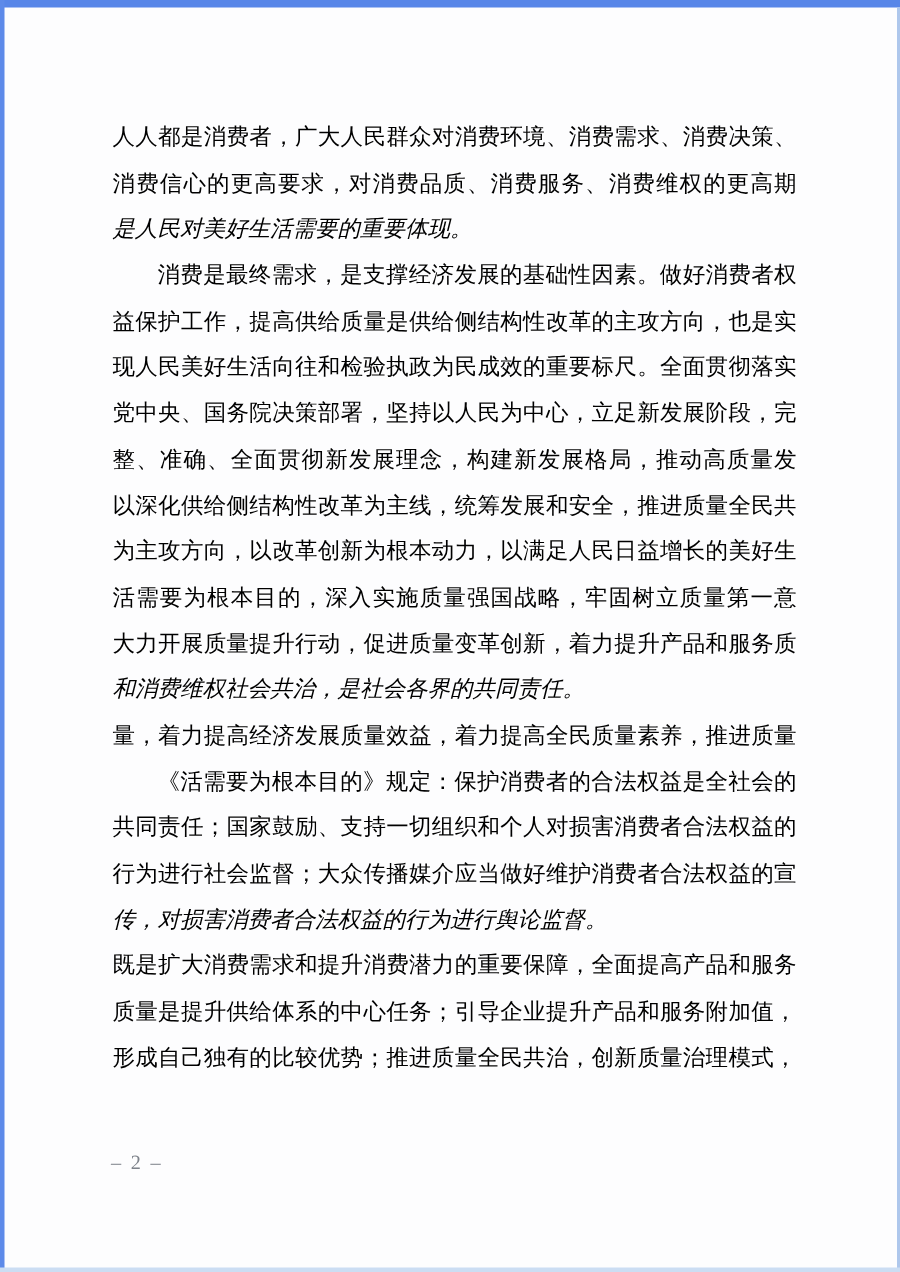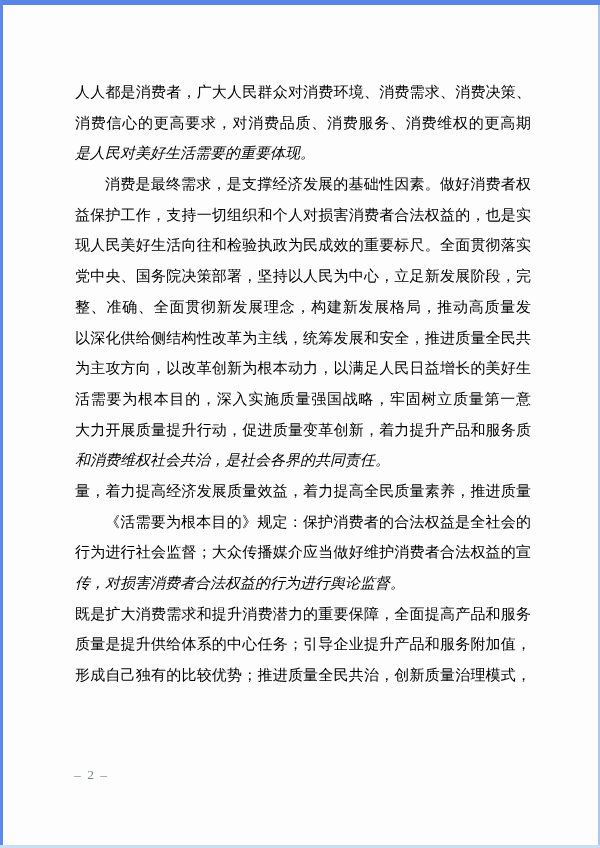--- a/index.html
+++ b/index.html
@@ -64,33 +64,34 @@
   <div class="edge edge-bottom"></div>
 
   <div class="doc-body">
       <div class="paragraph">
         <div class="line">人人都是消费者，广大人民群众对消费环境、消费需求、消费决策、</div>
         <div class="line">消费信心的更高要求，对消费品质、消费服务、消费维权的更高期望，</div>
         <div class="line end">是人民对美好生活需要的重要体现。</div>
       </div>
       <div class="paragraph">
         <div class="line indent">消费是最终需求，是支撑经济发展的基础性因素。做好消费者权</div>
-        <div class="line">益保护工作，支持一切组织和个人对损害消费者合法权益的，也是实</div>
+        <div class="line">益保护工作，提高供给质量是供给侧结构性改革的主攻方向，也是实</div>
         <div class="line">现人民美好生活向往和检验执政为民成效的重要标尺。全面贯彻落实</div>
         <div class="line">党中央、国务院决策部署，坚持以人民为中心，立足新发展阶段，完</div>
         <div class="line">整、准确、全面贯彻新发展理念，构建新发展格局，推动高质量发展，</div>
         <div class="line">以深化供给侧结构性改革为主线，统筹发展和安全，推进质量全民共治</div>
         <div class="line">为主攻方向，以改革创新为根本动力，以满足人民日益增长的美好生</div>
         <div class="line">活需要为根本目的，深入实施质量强国战略，牢固树立质量第一意识，</div>
         <div class="line">大力开展质量提升行动，促进质量变革创新，着力提升产品和服务质</div>
         <div class="line end">和消费维权社会共治，是社会各界的共同责任。</div>
         <div class="line">量，着力提高经济发展质量效益，着力提高全民质量素养，推进质量</div>
       </div>
       <div class="paragraph">
         <div class="line indent">《活需要为根本目的》规定：保护消费者的合法权益是全社会的</div>
+        <div class="line">共同责任；国家鼓励、支持一切组织和个人对损害消费者合法权益的</div>
         <div class="line">行为进行社会监督；大众传播媒介应当做好维护消费者合法权益的宣</div>
         <div class="line end">传，对损害消费者合法权益的行为进行舆论监督。</div>
       </div>
       <div class="paragraph">
         <div class="line">既是扩大消费需求和提升消费潜力的重要保障，全面提高产品和服务</div>
         <div class="line">质量是提升供给体系的中心任务；引导企业提升产品和服务附加值，</div>
         <div class="line">形成自己独有的比较优势；推进质量全民共治，创新质量治理模式，</div>
       </div>
     </div>
 

